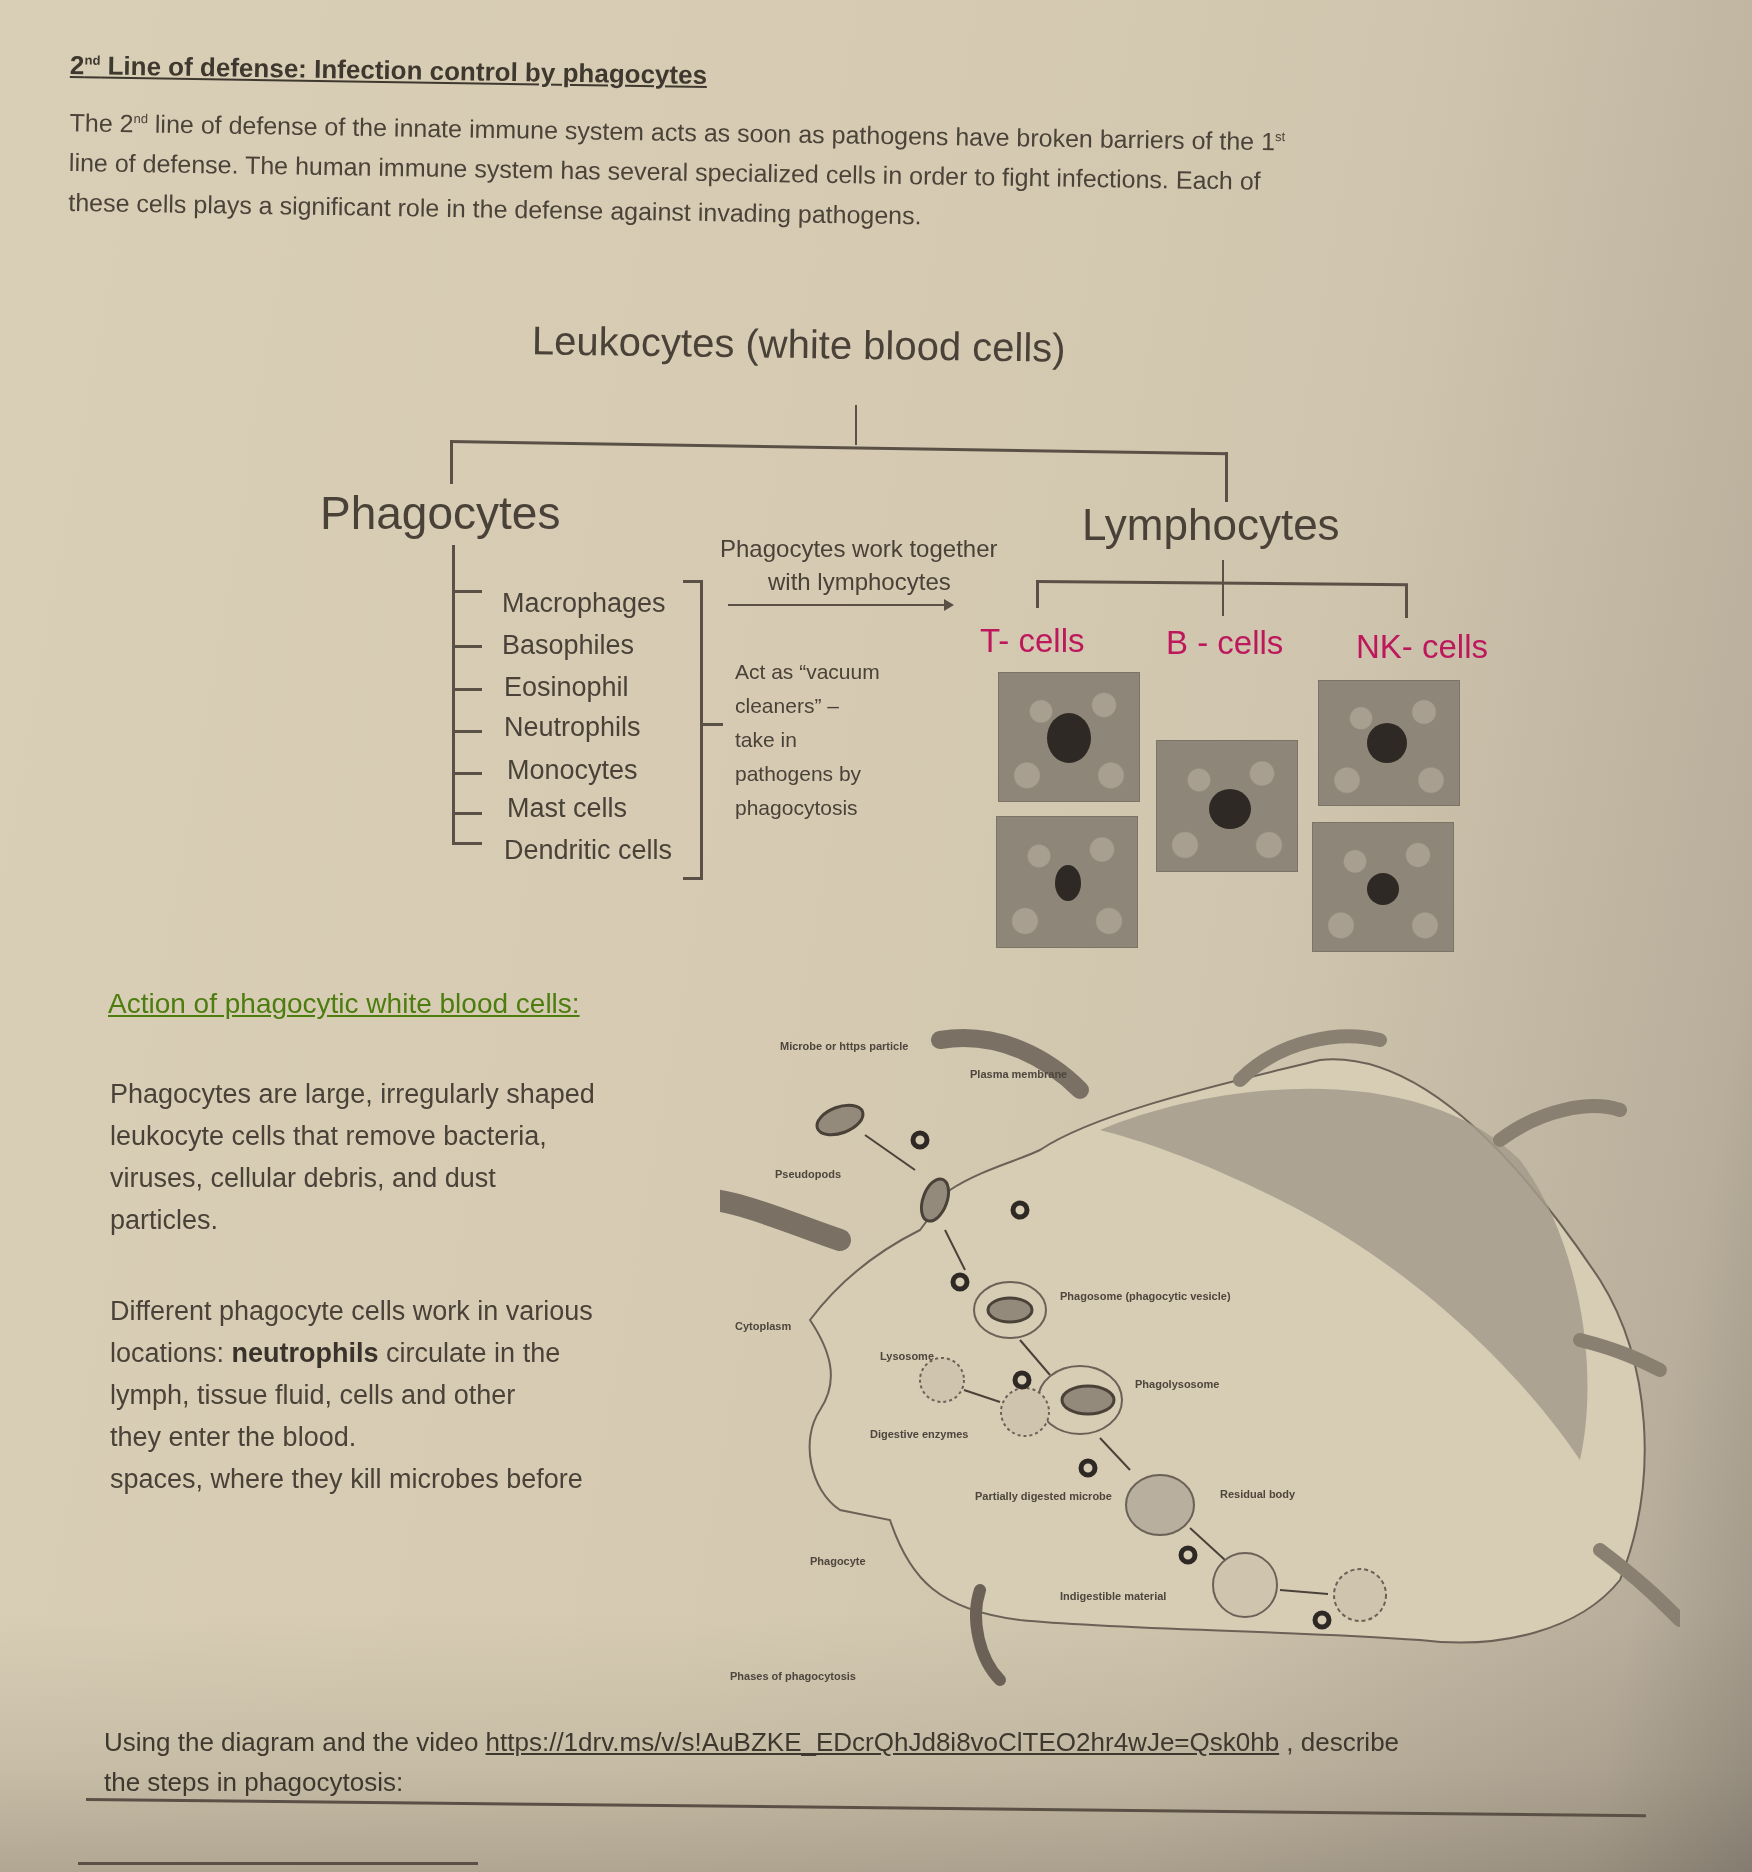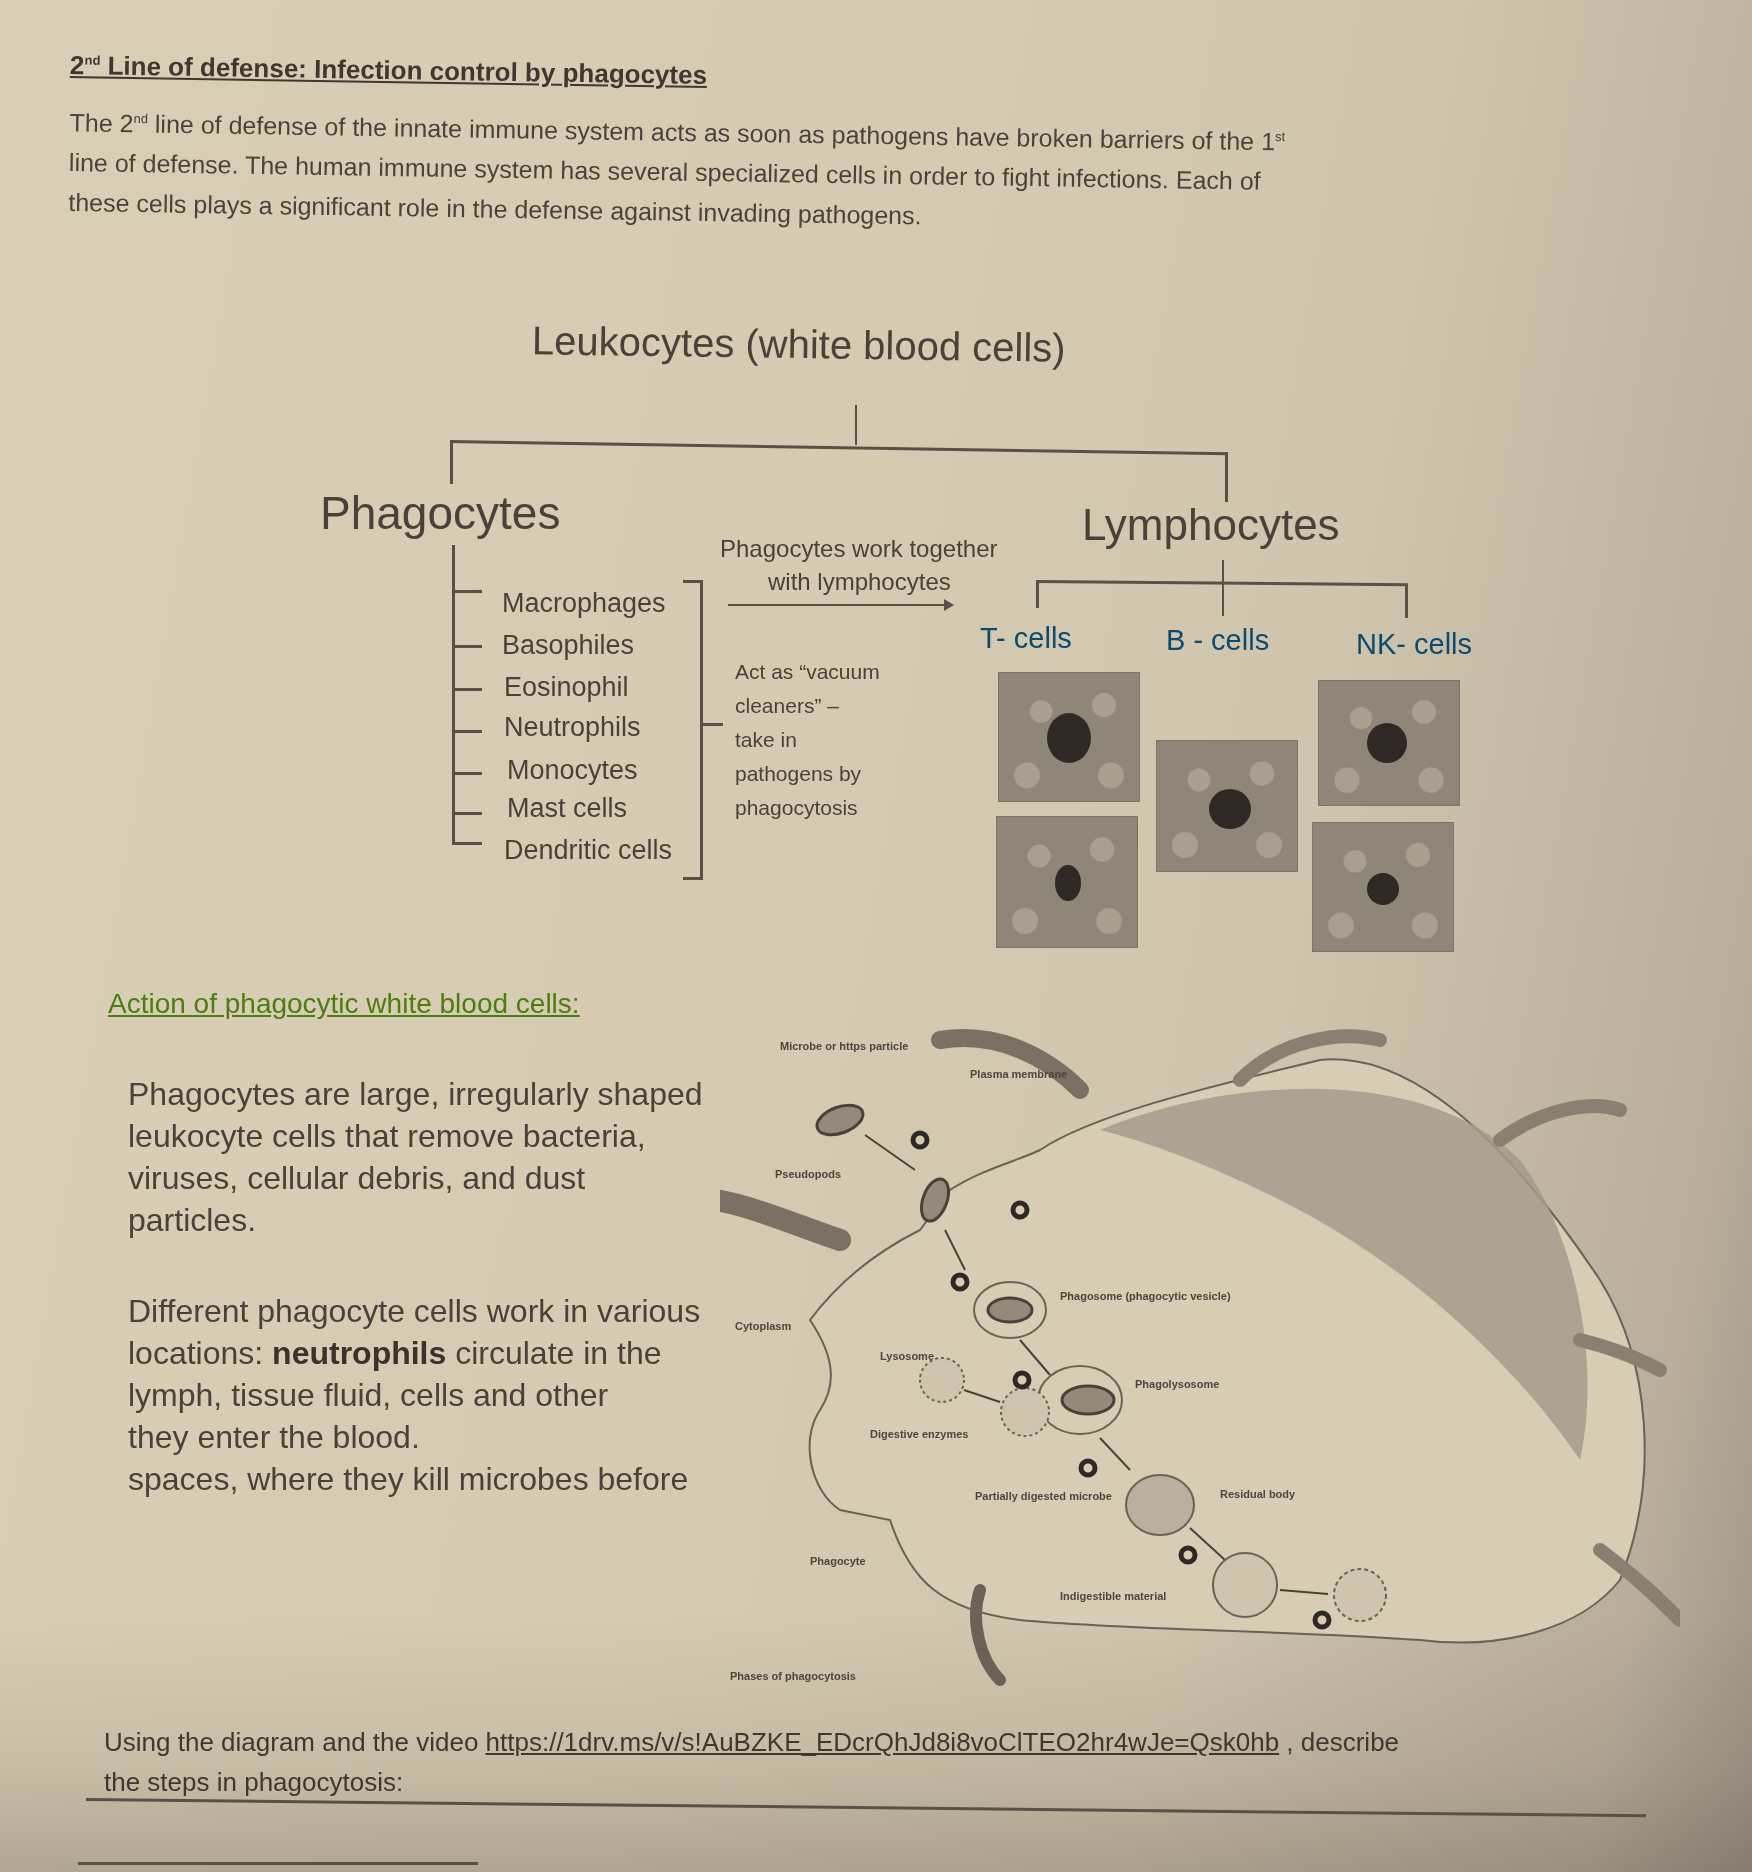--- a/index.html
+++ b/index.html
@@ -17,30 +17,30 @@
   .intro { left:70px; top:98px; width:1640px; font-size:25px; line-height:40px; color:#4b4339; transform:rotate(0.9deg); transform-origin:left top; }
   .intro p { margin:0; white-space:nowrap; }
   .leuk { left:532px; top:322px; font-size:40px; color:#4a4238; white-space:nowrap; transform:rotate(0.8deg); }
   .line { position:absolute; background:#5a5046; }
   .phago-h { left:320px; top:486px; font-size:46px; color:#4a4238; }
   .lympho-h { left:1082px; top:500px; font-size:44px; color:#4a4238; }
   .subitem { position:absolute; font-size:27px; color:#4a4238; white-space:nowrap; }
   .small { position:absolute; font-size:24px; color:#4a4238; white-space:nowrap; }
   .note { position:absolute; left:735px; top:655px; font-size:21px; line-height:34px; color:#4a4238; }
   .note p { margin:0; }
-  .lsub { position:absolute; font-size:29px; color:#0c4a6e; white-space:nowrap; }
+  .lsub { position:absolute; font-size:33px; color:#be185d; white-space:nowrap; }
   .micro { position:absolute; border:1px solid #7e7466; overflow:hidden;
     background: radial-gradient(circle at 30% 30%, #a89f90 8%, transparent 9%),
                 radial-gradient(circle at 75% 25%, #a89f90 8%, transparent 9%),
                 radial-gradient(circle at 20% 80%, #a89f90 8%, transparent 9%),
                 radial-gradient(circle at 80% 80%, #a89f90 8%, transparent 9%),
                 #8e8678; }
   .micro .nuc { position:absolute; border-radius:50%; background:#2e2924; }
   .action-h { left:108px; top:988px; font-size:28px; text-decoration:underline; color:#4d7c0f; white-space:nowrap; }
-  .para { position:absolute; left:128px; font-size:32px; line-height:42px; color:#4a4238; width:600px; }
+  .para { position:absolute; left:110px; font-size:27px; line-height:42px; color:#4a4238; width:600px; }
   .para p { margin:0; white-space:nowrap; }
   .para b { color:#3a332b; }
   .diagram { position:absolute; left:720px; top:1020px; width:960px; height:670px; }
   .dlabel { position:absolute; font-size:11px; font-weight:bold; color:#4e463d; white-space:nowrap; }
   .question { position:absolute; left:104px; top:1722px; font-size:26px; line-height:40px; color:#3f382f; width:1600px; }
   .question p { margin:0; white-space:nowrap; }
   .question a { color:#3f382f; text-decoration:underline; }
 </style>
 </head>
 <body>

